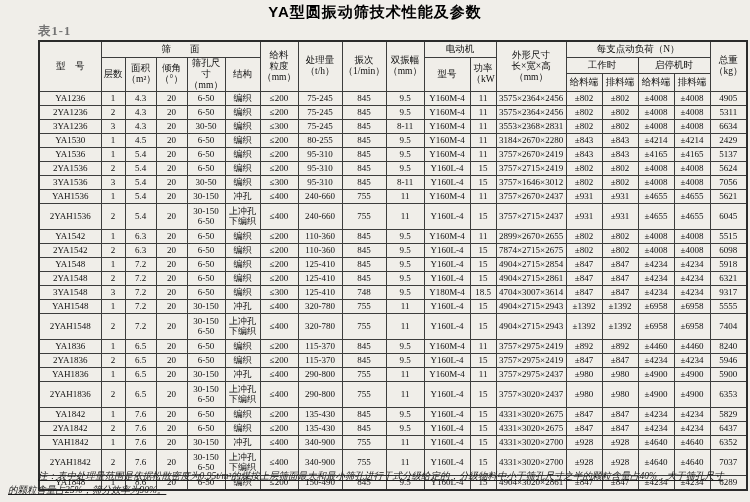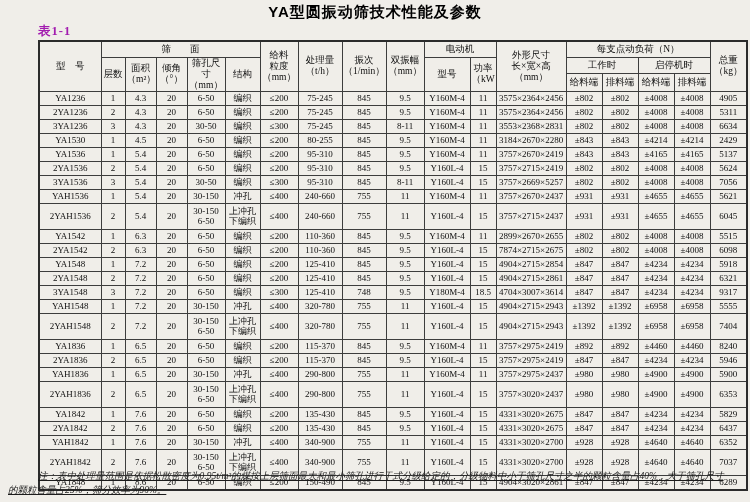--- a/index.html
+++ b/index.html
@@ -9,21 +9,21 @@
     font-family:"Liberation Serif","DejaVu Serif",serif;
     color:#111;
   }
   .page-title{
     position:absolute;top:3px;left:0;width:750px;text-align:center;
     font-family:"Liberation Sans","DejaVu Sans",sans-serif;
     font-weight:bold;font-size:15px;letter-spacing:1px;color:#000;
   }
   .table-label{
     position:absolute;top:23px;left:38px;
-    font-size:12.5px;font-weight:600;letter-spacing:1px;color:#a21caf;
+    font-size:12.5px;font-weight:600;letter-spacing:1px;color:#737373;
   }
   table.spec{
     position:absolute;top:40px;left:38px;width:708px;
     border-collapse:collapse;table-layout:fixed;
     border:2px solid #2b2b2b;
   }
   table.spec th, table.spec td{
     border:1px solid #3d3d3d;
     padding:0 1px;
     text-align:center;vertical-align:middle;
@@ -245,21 +245,21 @@
         <td>5.4</td>
         <td>20</td>
         <td>30-50</td>
         <td>编织</td>
         <td>≤300</td>
         <td>95-310</td>
         <td>845</td>
         <td>8-11</td>
         <td>Y160L-4</td>
         <td>15</td>
-        <td>3757×2669×5257</td>
+        <td>3757×1646×3012</td>
         <td>±802</td>
         <td>±802</td>
         <td>±4008</td>
         <td>±4008</td>
         <td>7056</td>
       </tr>
       <tr>
         <td>YAH1536</td>
         <td>1</td>
         <td>5.4</td>

